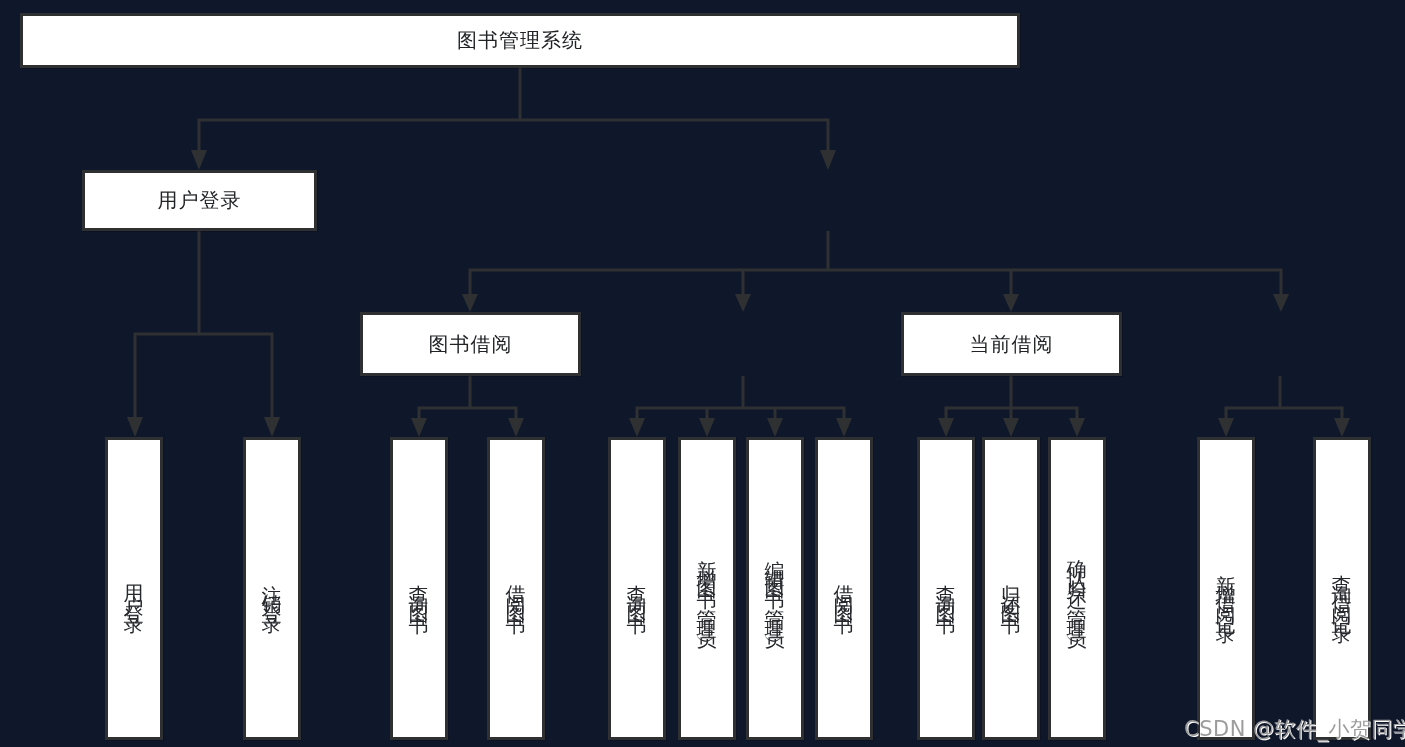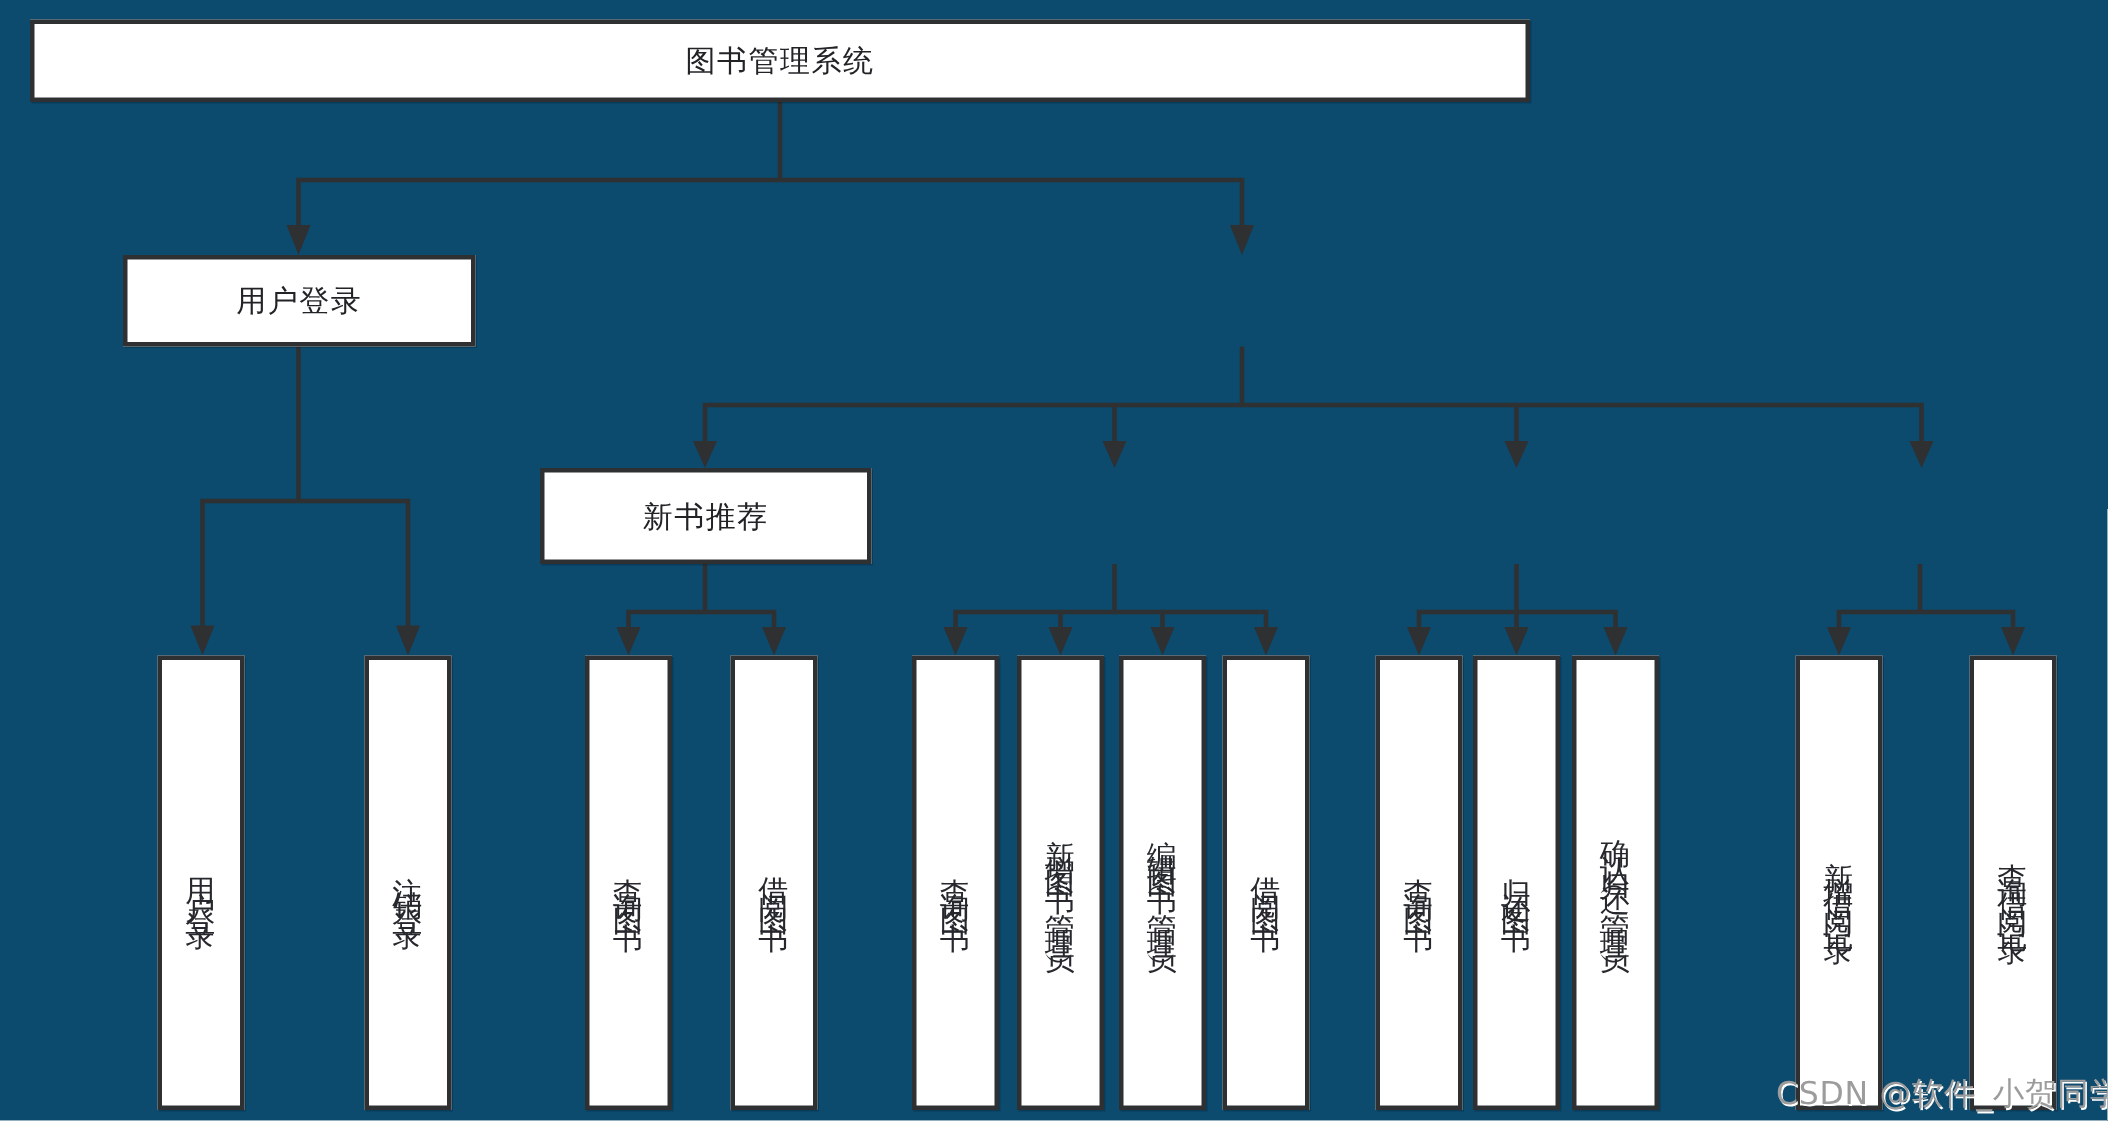--- a/index.html
+++ b/index.html
@@ -1,19 +1,19 @@
 <!DOCTYPE html>
 <html><head>
 <meta charset="utf-8">
 <style>
   html,body{margin:0;padding:0;background:#fff;}
   #stage{
     position:relative;
     width:1405px;height:747px;
-    background:#0c4a6e;
+    background:#0f172a;
     overflow:hidden;
     font-family:"DejaVu Sans","Liberation Sans",sans-serif;
     color:#222326;
   }
   #connectors{position:absolute;left:0;top:0;width:1405px;height:747px;}
   .node{
     position:absolute;
     box-sizing:border-box;
     background:#ffffff;
     border:3px solid #2f3032;
@@ -106,21 +106,22 @@
              M1003 418 L1019 418 L1011 437 Z
              M1069 418 L1085 418 L1077 437 Z
              M1218 418 L1234 418 L1226 437 Z
              M1334 418 L1350 418 L1342 437 Z"></path>
   </svg>
 
   <div class="node hbox" style="left:20px;top:13px;width:1000px;height:55px">图书管理系统</div>
 
   <div class="node hbox" style="left:82px;top:170px;width:235px;height:61px">用户登录</div>
 
-  <div class="node hbox" style="left:360px;top:312px;width:221px;height:64px">新书推荐</div>
+  <div class="node hbox" style="left:360px;top:312px;width:221px;height:64px">图书借阅</div>
+  <div class="node hbox" style="left:901px;top:312px;width:221px;height:64px">当前借阅</div>
 
   <div class="node vbox" style="left:105px;top:437px;width:58px;height:303px">用户登录</div>
   <div class="node vbox" style="left:243px;top:437px;width:58px;height:303px">注销登录</div>
 
   <div class="node vbox" style="left:390px;top:437px;width:58px;height:303px">查询图书</div>
   <div class="node vbox" style="left:487px;top:437px;width:58px;height:303px">借阅图书</div>
 
   <div class="node vbox" style="left:608px;top:437px;width:58px;height:303px">查询图书</div>
   <div class="node vbox" style="left:678px;top:437px;width:58px;height:303px">新增图书（管理员）</div>
   <div class="node vbox" style="left:746px;top:437px;width:58px;height:303px">编辑图书（管理员）</div>

